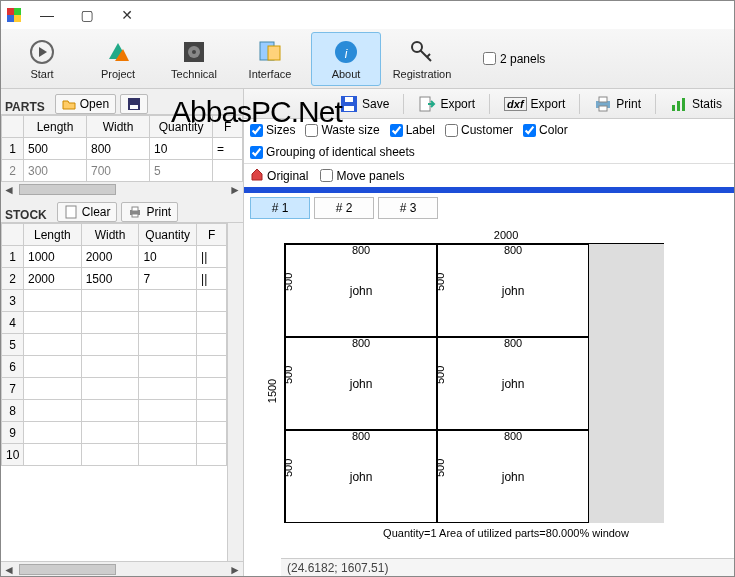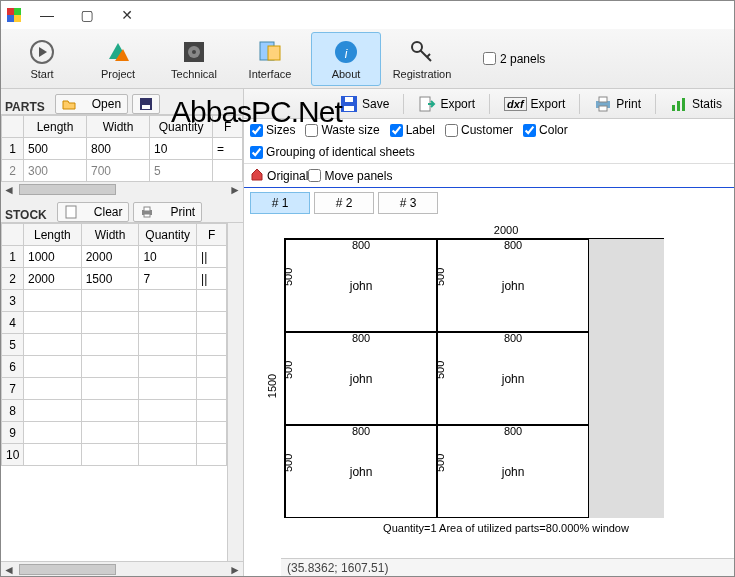--- a/index.html
+++ b/index.html
@@ -24,21 +24,21 @@
 .ribchk input { width:13px; height:13px; }
 
 
 .content { display:flex; height: calc(577px - 28px - 60px - 1px); }
 .left { width:280px; border-right:1px solid #ccc; display:flex; flex-direction:column; }
 .right { flex:1; display:flex; flex-direction:column; }
 
 
 .sechdr { height:26px; background:#f0f0f0; border-bottom:1px solid #ccc; display:flex; align-items:flex-end; padding:0 4px; gap:4px; }
 .sechdr .title { font-weight:bold; color:#333; margin-right:6px; }
-.tbtn { height:20px; padding:0 6px; display:flex; align-items:center; gap:16px; border:1px solid #bbb; background:#f8f8f8; border-radius:2px; }
+.tbtn { height:20px; padding:0 6px; display:flex; align-items:center; gap:4px; border:1px solid #bbb; background:#f8f8f8; border-radius:2px; }
 .tbtn .ic { width:14px; height:14px; display:flex; align-items:center; justify-content:center; }
 
 
 .gridwrap { position:relative; overflow:hidden; }
 .grid { width:100%; border-collapse:collapse; table-layout:fixed; }
 .grid th, .grid td { border:1px solid #ccc; height:22px; padding:0 4px; text-align:left; font-size:12px; background:#fff; }
 .grid th { background:#f5f5f5; font-weight:normal; text-align:center; }
 .grid .rowhdr { background:#f5f5f5; text-align:center; width:22px; }
 .scroll-h { height:16px; background:#f0f0f0; border-top:1px solid #ccc; display:flex; }
 .scroll-h .thumb { width:40%; background:#cdcdcd; border:1px solid #aaa; margin:2px; }
@@ -51,21 +51,21 @@
 
 .rtoolbar { height:30px; background:linear-gradient(#f7f7f7,#ececec); border-bottom:1px solid #ccc; display:flex; align-items:center; padding:0 4px; gap:4px; }
 .rtbtn { height:24px; padding:0 8px; display:flex; align-items:center; gap:4px; }
 .rtbtn .ic { width:18px; height:18px; }
 .sep { width:1px; height:20px; background:#ccc; margin:0 2px; }
 
 
 .chkrow { padding:4px 6px; display:flex; flex-wrap:wrap; gap:8px 10px; border-bottom:1px solid #ddd; align-items:center; }
 .chk { display:flex; align-items:center; gap:3px; }
 .chk input { width:13px; height:13px; }
-.chkrow2 { padding:3px 6px; display:flex; align-items:center; border-bottom:1px solid #1d4ed8; }
+.chkrow2 { padding:3px 6px; display:flex; gap:12px; align-items:center; border-bottom:6px solid #1d4ed8; }
 
 
 .tabs { padding:4px 6px; display:flex; gap:4px; }
 .tab { width:60px; height:22px; display:flex; align-items:center; justify-content:center; border:1px solid #bbb; background:#fdfdfd; }
 .tab.active { background:#cce8ff; border-color:#7abde8; }
 
 
 .diagram-area { flex:1; background:#fff; padding:6px; position:relative; overflow:hidden; }
 .diagram { position:relative; margin-left:34px; margin-top:14px; }
 .sheet { position:relative; width:380px; height:280px; border:1px solid #000; background:#fff; }
@@ -481,14 +481,14 @@
           </div>
           <div class="waste" style="left:304px;top:0;width:75px;height:279px"></div>
         </div>
         <div class="summary">Quantity=1 Area of utilized parts=80.000%  window</div>
       </div>
     </div>
   </div>
 </div>
 
 <div class="statusbar">
-  <span>(35.8362; 1607.51)</span>
+  <span>(24.6182; 1607.51)</span>
 </div>
 
 </body></html>

